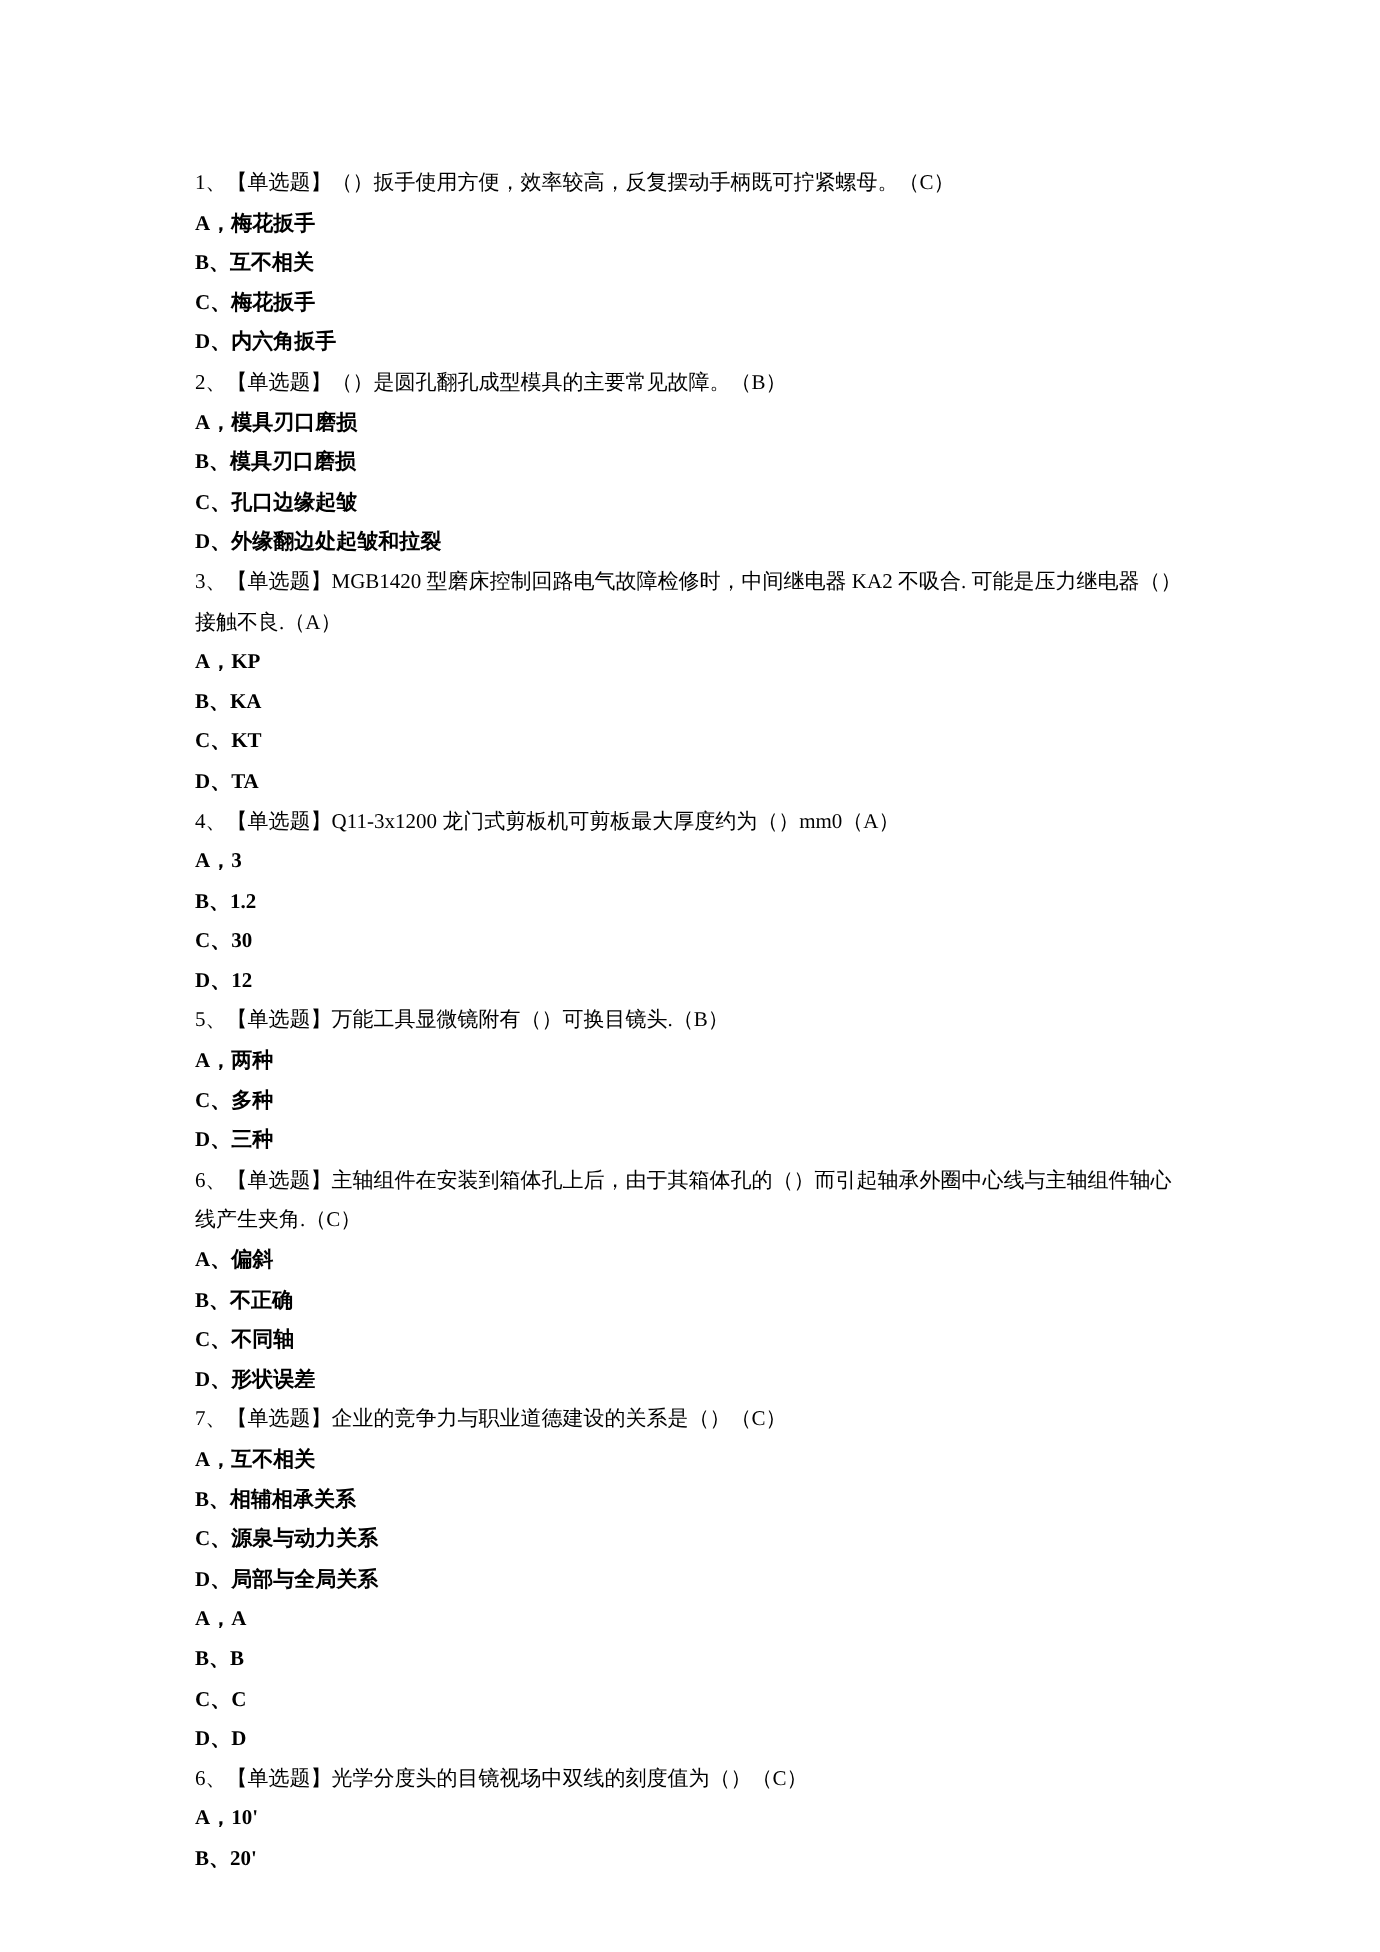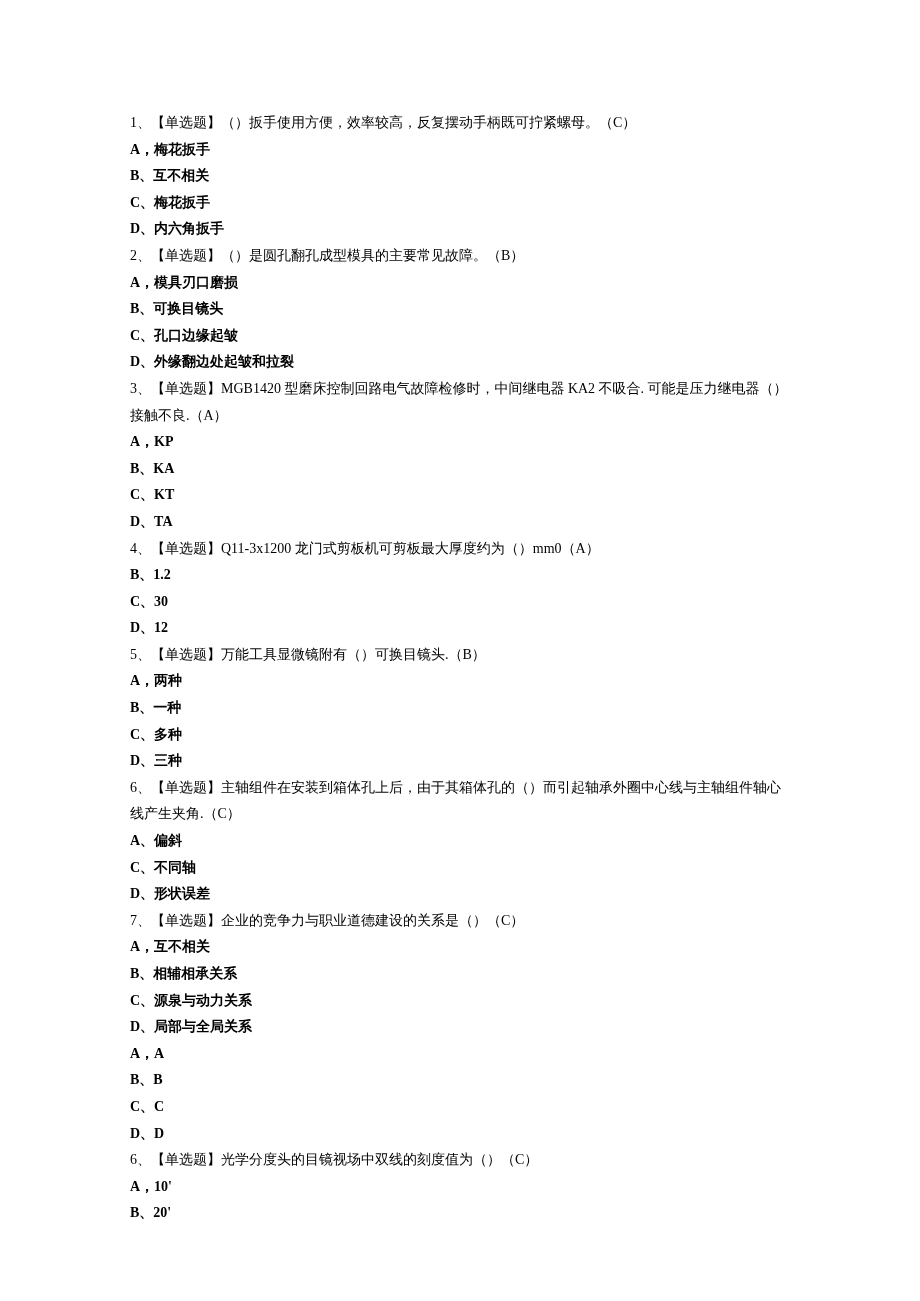--- a/index.html
+++ b/index.html
@@ -33,51 +33,52 @@
     <span class="question-line">1、【单选题】（）扳手使用方便，效率较高，反复摆动手柄既可拧紧螺母。（C）</span>
     <span class="option-line">A，梅花扳手</span>
     <span class="option-line">B、互不相关</span>
     <span class="option-line">C、梅花扳手</span>
     <span class="option-line">D、内六角扳手</span>
   </div>
 
   <div>
     <span class="question-line">2、【单选题】（）是圆孔翻孔成型模具的主要常见故障。（B）</span>
     <span class="option-line">A，模具刃口磨损</span>
-    <span class="option-line">B、可换目镜头</span>
+    <span class="option-line">B、模具刃口磨损</span>
     <span class="option-line">C、孔口边缘起皱</span>
     <span class="option-line">D、外缘翻边处起皱和拉裂</span>
   </div>
 
   <div>
     <span class="question-line">3、【单选题】MGB1420 型磨床控制回路电气故障检修时，中间继电器 KA2 不吸合. 可能是压力继电器（）接触不良.（A）</span>
     <span class="option-line">A，KP</span>
     <span class="option-line">B、KA</span>
     <span class="option-line">C、KT</span>
     <span class="option-line">D、TA</span>
   </div>
 
   <div>
     <span class="question-line">4、【单选题】Q11-3x1200 龙门式剪板机可剪板最大厚度约为（）mm0（A）</span>
+    <span class="option-line">A，3</span>
     <span class="option-line">B、1.2</span>
     <span class="option-line">C、30</span>
     <span class="option-line">D、12</span>
   </div>
 
   <div>
     <span class="question-line">5、【单选题】万能工具显微镜附有（）可换目镜头.（B）</span>
     <span class="option-line">A，两种</span>
-    <span class="option-line">B、一种</span>
     <span class="option-line">C、多种</span>
     <span class="option-line">D、三种</span>
   </div>
 
   <div>
     <span class="question-line">6、【单选题】主轴组件在安装到箱体孔上后，由于其箱体孔的（）而引起轴承外圈中心线与主轴组件轴心线产生夹角.（C）</span>
     <span class="option-line">A、偏斜</span>
+    <span class="option-line">B、不正确</span>
     <span class="option-line">C、不同轴</span>
     <span class="option-line">D、形状误差</span>
   </div>
 
   <div>
     <span class="question-line">7、【单选题】企业的竞争力与职业道德建设的关系是（）（C）</span>
     <span class="option-line">A，互不相关</span>
     <span class="option-line">B、相辅相承关系</span>
     <span class="option-line">C、源泉与动力关系</span>
     <span class="option-line">D、局部与全局关系</span>

